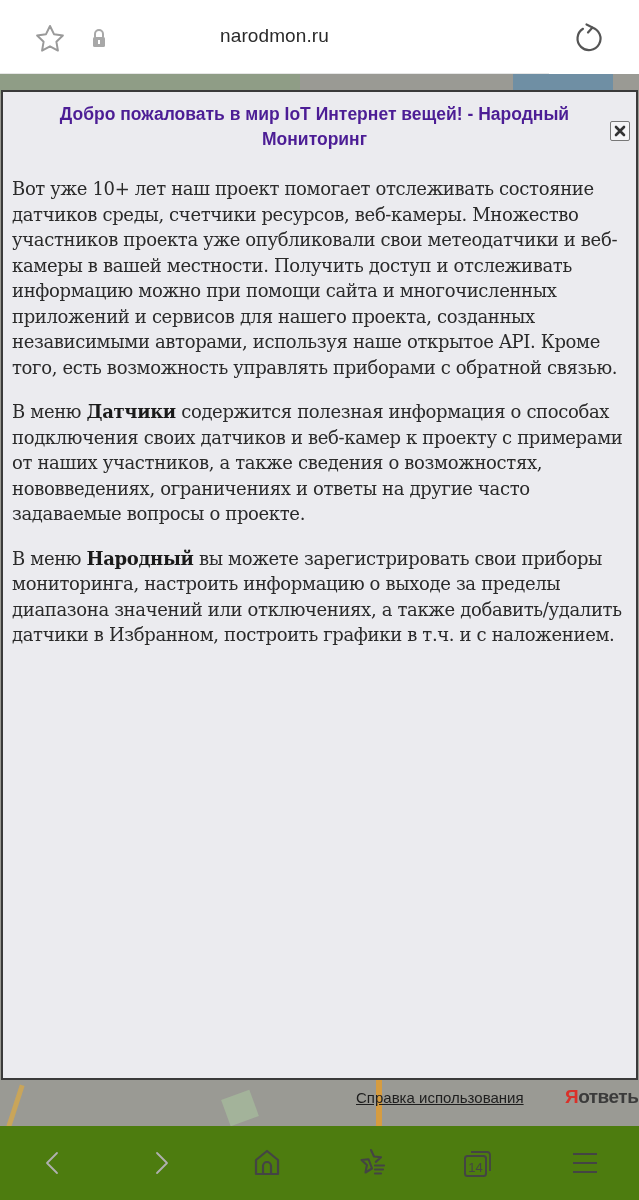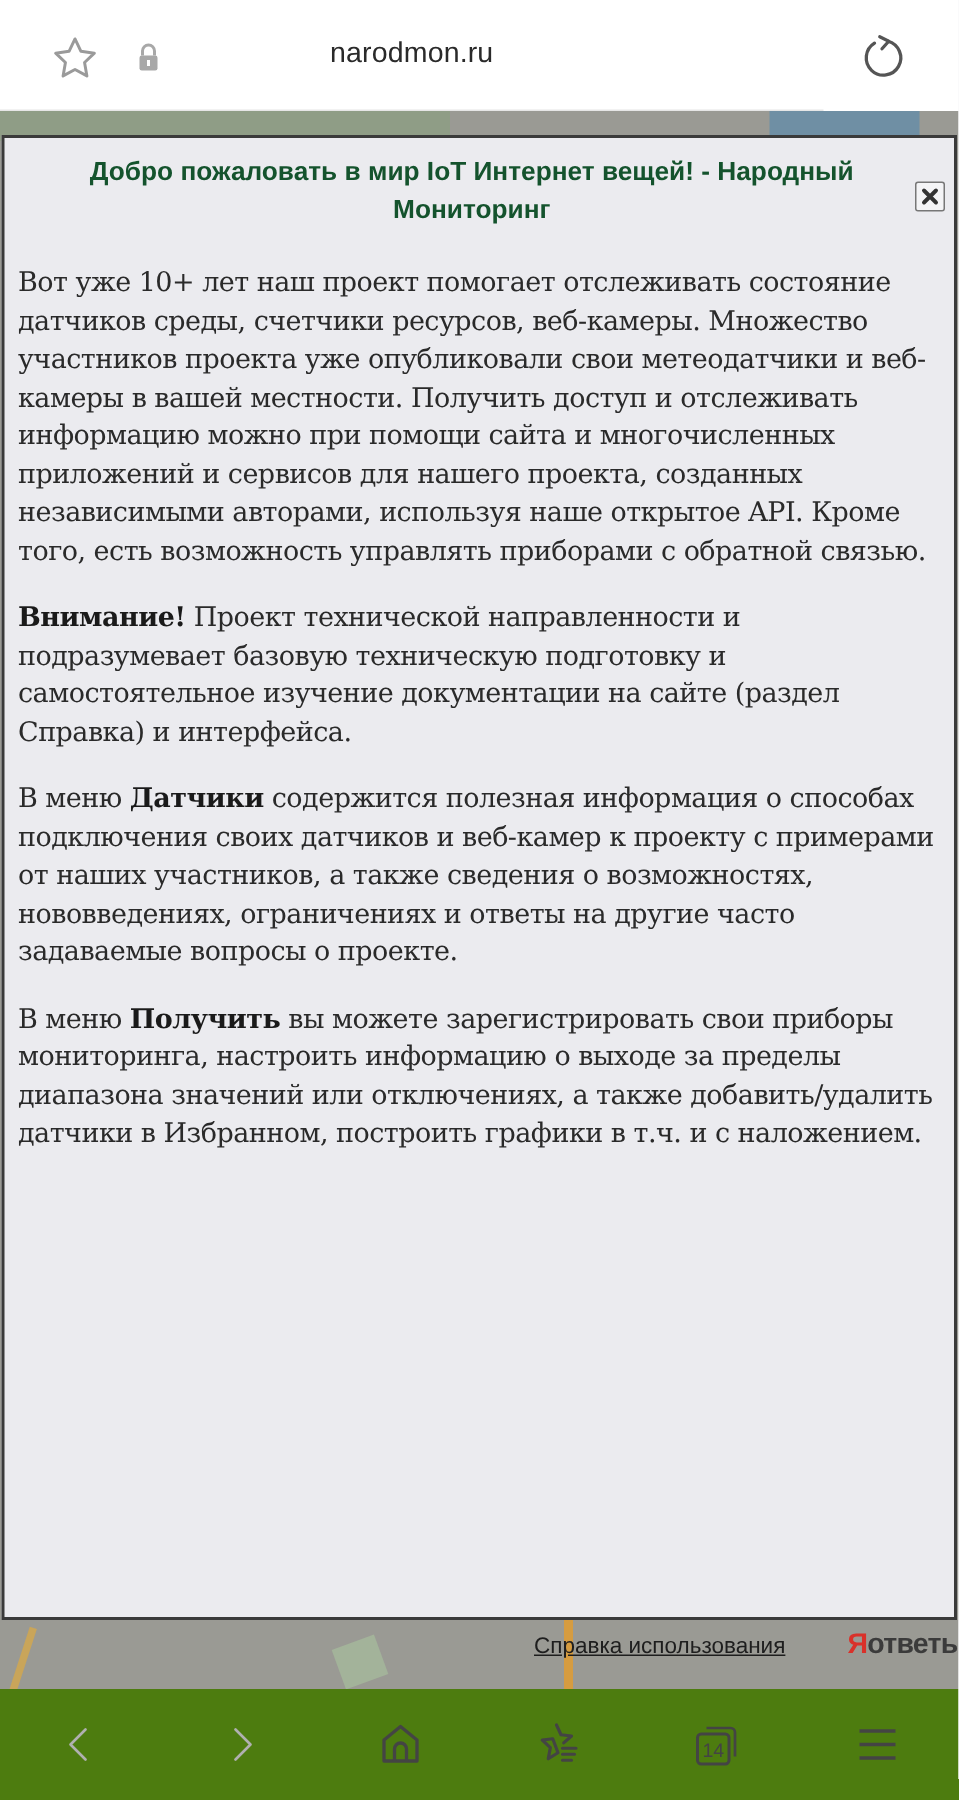--- a/index.html
+++ b/index.html
@@ -30,21 +30,21 @@
     .map .road2 { position: absolute; left: 376px; top: 1005px; width: 6px; height: 50px; background: #d69c40; }
     .map .park { position: absolute; left: 225px; top: 1020px; width: 30px; height: 28px; background: #a3b39a; transform: rotate(-20deg); }
 
     
     .modal {
       position: absolute; left: 1px; top: 90px; width: 637px; height: 990px;
       background: #ebebef; border: 2px solid #3a3a3a;
     }
     .modal-title {
       position: absolute; left: 40px; right: 50px; top: 10px;
-      text-align: center; font-weight: bold; font-size: 17.5px; line-height: 25px; color: #14532d;
+      text-align: center; font-weight: bold; font-size: 17.5px; line-height: 25px; color: #4c1d95;
     }
     .close-btn {
       position: absolute; left: 607px; top: 29px; width: 20px; height: 20px;
       border: 1.5px solid #777; border-radius: 2px; background: #f4f4f6;
       display: flex; align-items: center; justify-content: center;
     }
     .modal-body {
       position: absolute; left: 9px; right: 12px; top: 84px;
       font-family: "DejaVu Serif", "Liberation Serif", serif;
       font-size: 18px; line-height: 25.5px; color: #2a2a2a;
@@ -102,27 +102,24 @@
   <div class="close-btn">
     <svg width="12" height="12" viewBox="0 0 12 12">
       <path d="M2 2L10 10M10 2L2 10" stroke="#333" stroke-width="2.6" stroke-linecap="round"></path>
     </svg>
   </div>
   <div class="modal-body">
     <p>
       <span>Вот уже 10+ лет наш проект помогает отслеживать состояние датчиков среды, счетчики ресурсов, веб-камеры. Множество участников проекта уже опубликовали свои метеодатчики и веб-камеры в вашей местности. Получить доступ и отслеживать информацию можно при помощи сайта и многочисленных приложений и сервисов для нашего проекта, созданных независимыми авторами, используя наше открытое API. Кроме того, есть возможность управлять приборами с обратной связью.</span>
     </p>
     <p>
-      <b>Внимание!</b><span> Проект технической направленности и подразумевает базовую техническую подготовку и самостоятельное изучение документации на сайте (раздел Справка) и интерфейса.</span>
-    </p>
-    <p>
       <span>В меню </span><b>Датчики</b><span> содержится полезная информация о способах подключения своих датчиков и веб-камер к проекту с примерами от наших участников, а также сведения о возможностях, нововведениях, ограничениях и ответы на другие часто задаваемые вопросы о проекте.</span>
     </p>
     <p>
-      <span>В меню </span><b>Получить</b><span> вы можете зарегистрировать свои приборы мониторинга, настроить информацию о выходе за пределы диапазона значений или отключениях, а также добавить/удалить датчики в Избранном, построить графики в т.ч. и с наложением.</span>
+      <span>В меню </span><b>Народный</b><span> вы можете зарегистрировать свои приборы мониторинга, настроить информацию о выходе за пределы диапазона значений или отключениях, а также добавить/удалить датчики в Избранном, построить графики в т.ч. и с наложением.</span>
     </p>
   </div>
 </div>
 
 <a class="terms">Справка использования</a>
 <div class="yandex">
   <span class="ya">Я</span><span>ответы</span>
 </div>
 
 <div class="bottombar">

